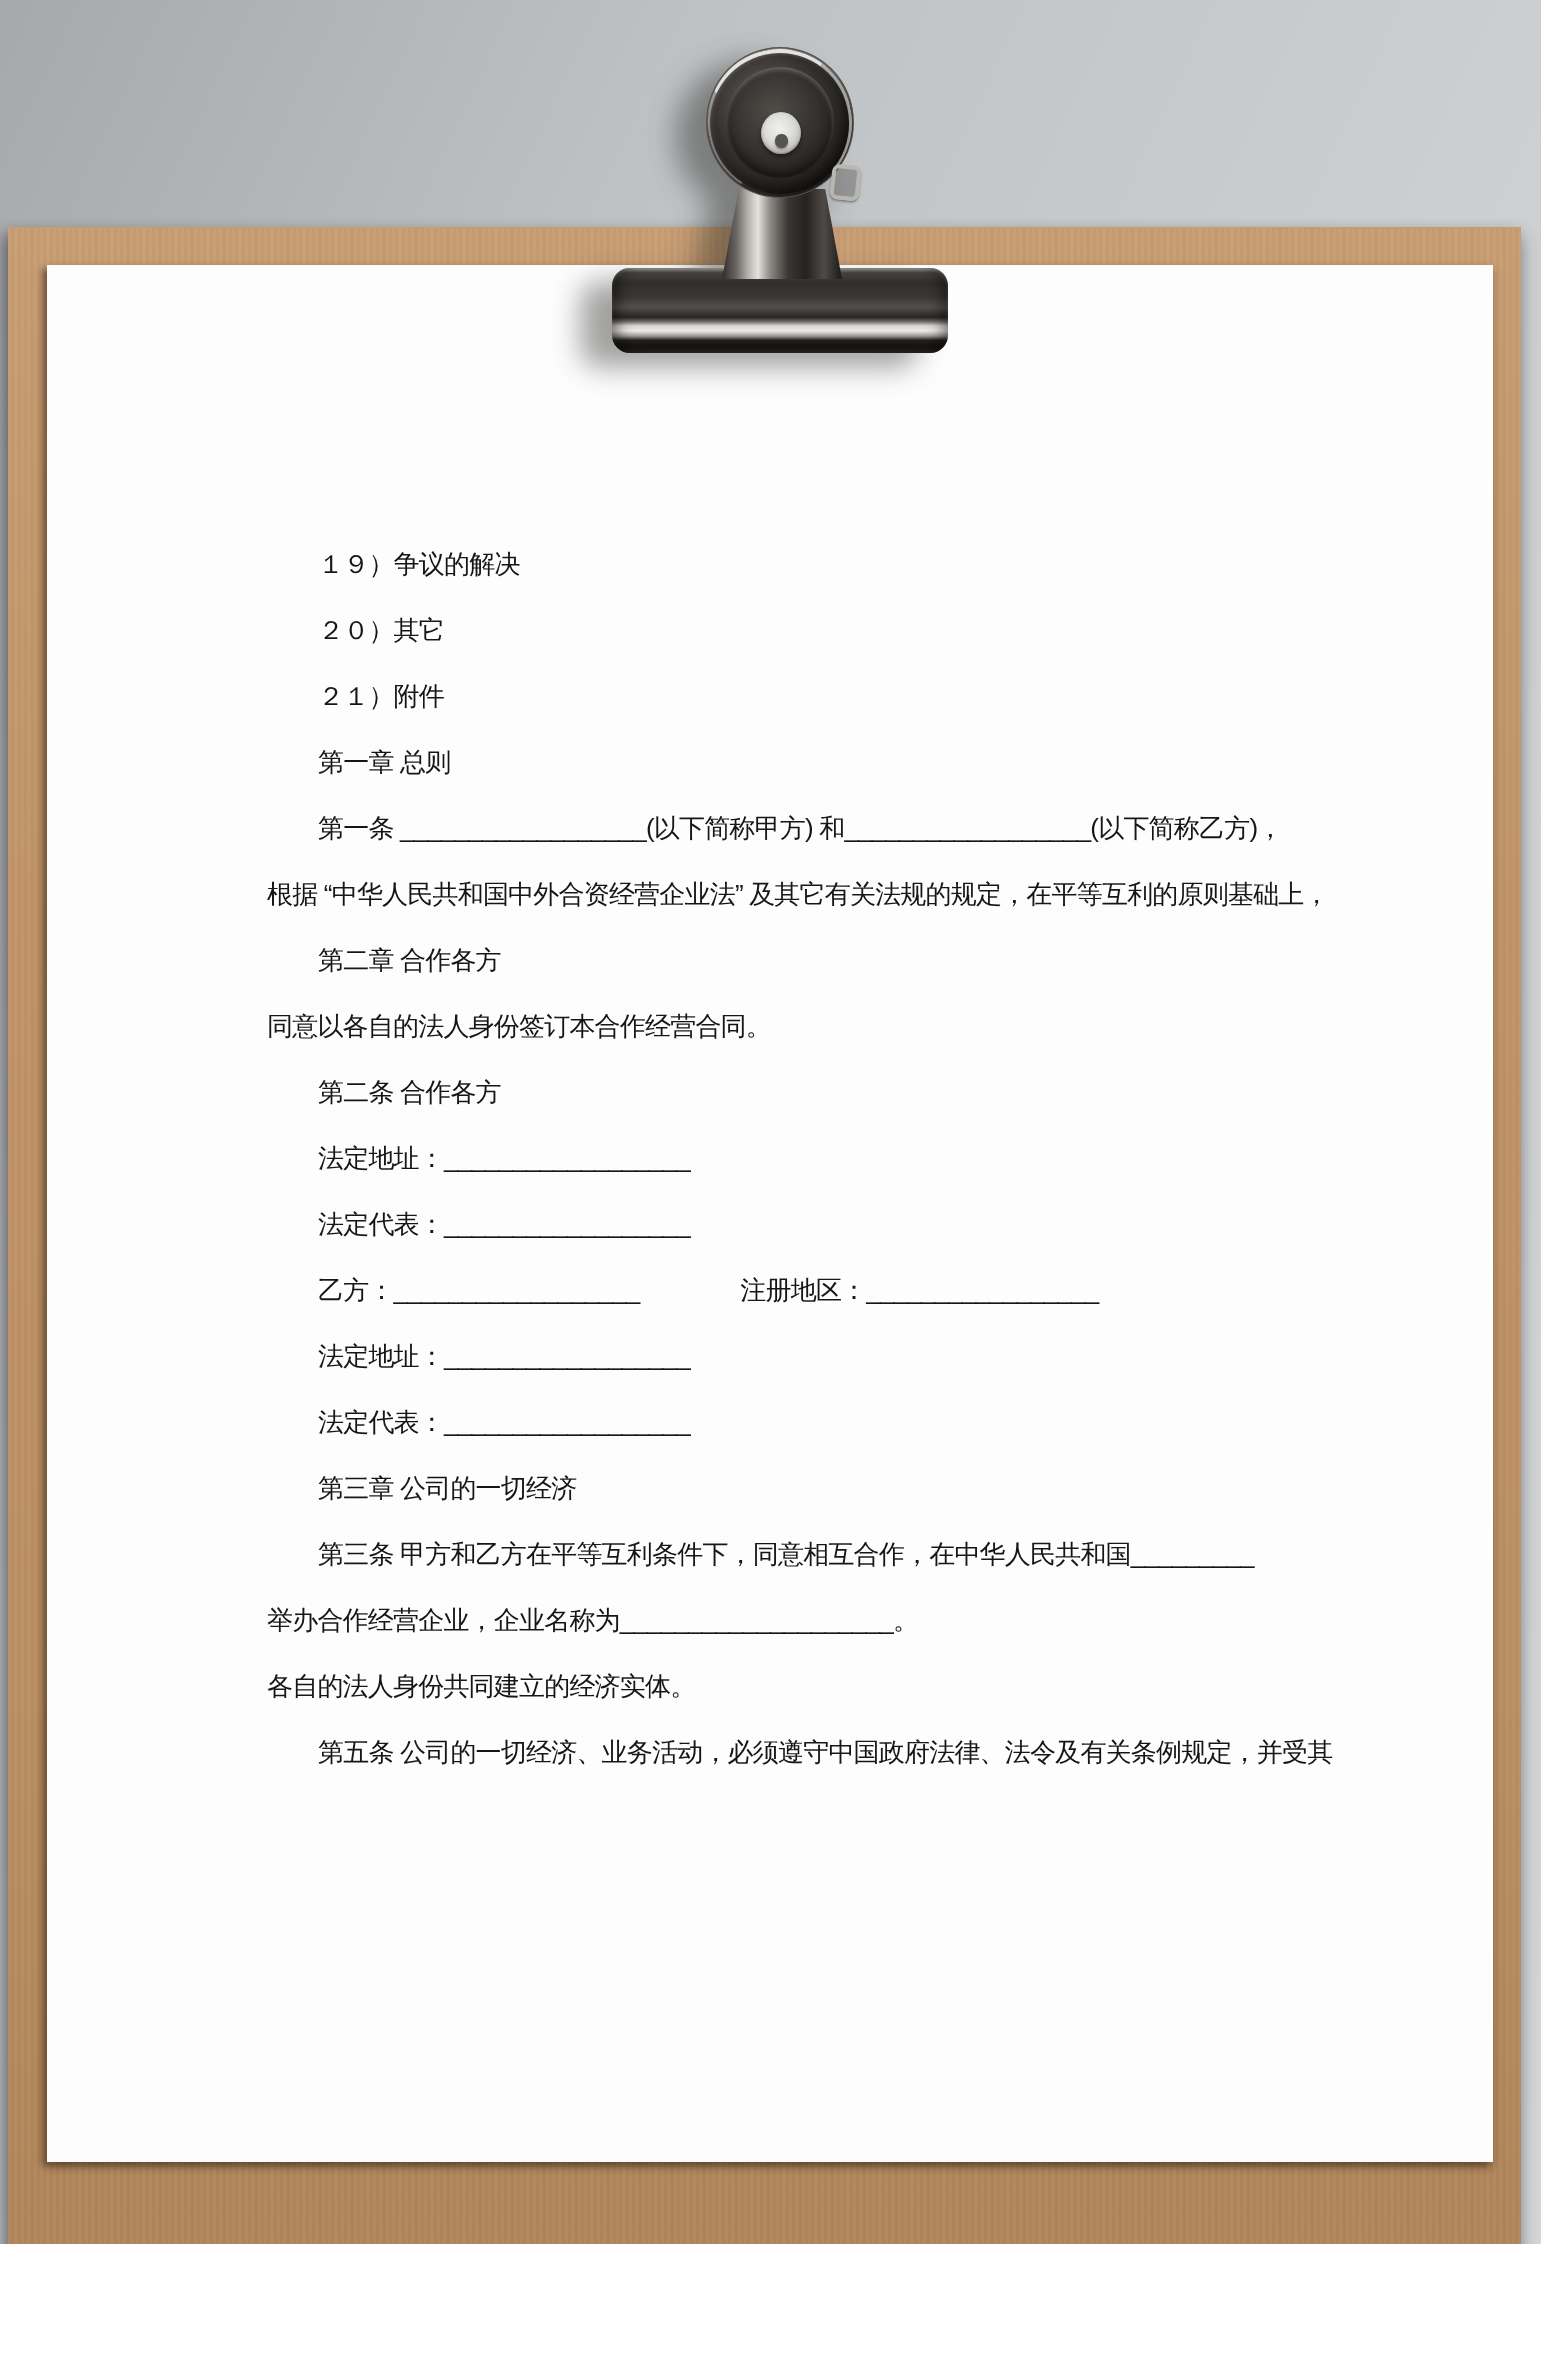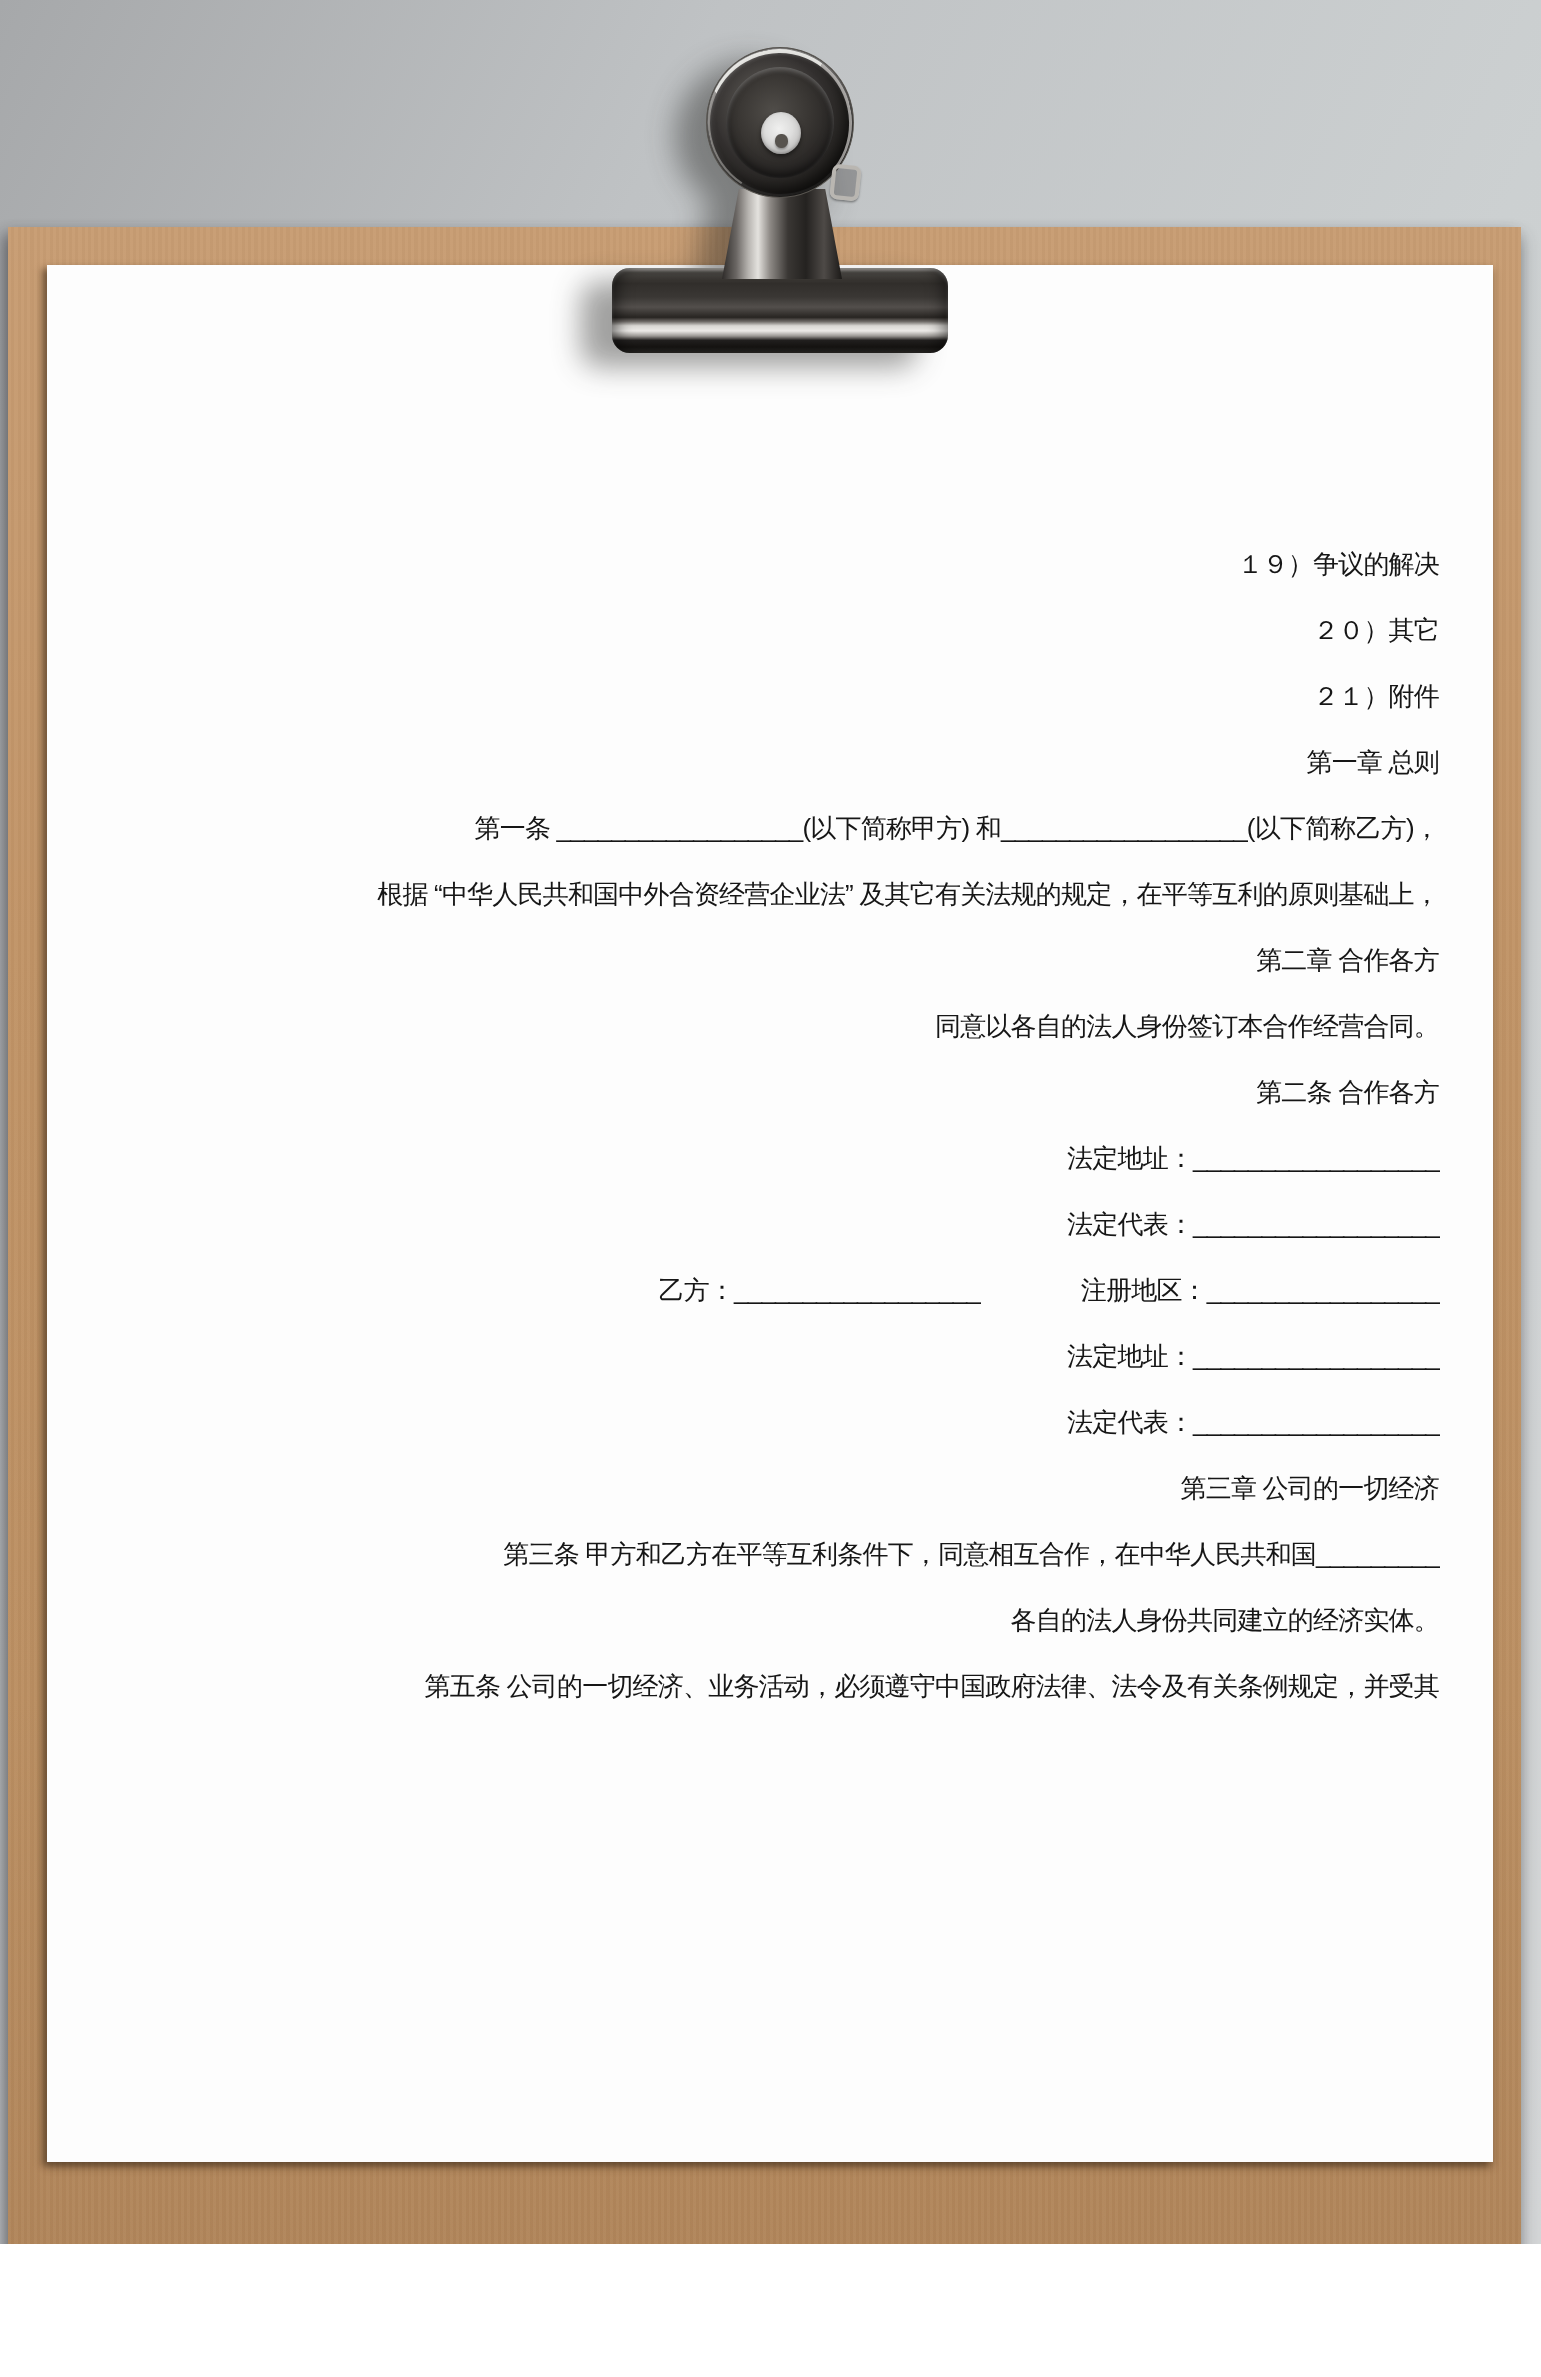--- a/index.html
+++ b/index.html
@@ -5,21 +5,20 @@
   html,body{margin:0;padding:0;}
   body{
     width:1541px;height:2377px;
     font-family:"Liberation Sans",sans-serif;
     overflow:hidden;
   }
   .scene{
     position:relative;width:1541px;height:2244px;
     background:linear-gradient(115deg,var(--background-edge) 0%,#bfc2c4 28%,var(--background-center) 62%,#d4d6d7 100%);
     overflow:hidden;
-    text-align:right;
   }
   
   .board{
     position:absolute;left:8px;top:227px;width:1513px;height:2039px;
     background:
       repeating-linear-gradient(90deg,rgba(255,255,255,0.025) 0 3.2px,rgba(0,0,0,0.02) 3.2px 6.4px),
       linear-gradient(180deg,#c89d73 0%,var(--board-color) 35%,#bb8f62 72%,#b0855a 100%);
     box-shadow:-6.4px 6.4px 13px rgba(55,55,60,0.40),0 9.6px 16px rgba(55,55,60,0.45);
     border-bottom:4.8px solid var(--board-edge-color);
   }
@@ -126,20 +125,21 @@
         <p class="doc-line indent">第二章 合作各方</p>
         <p class="doc-line">同意以各自的法人身份签订本合作经营合同。</p>
         <p class="doc-line indent">第二条 合作各方</p>
         <p class="doc-line indent">法定地址：__________________</p>
         <p class="doc-line indent">法定代表：__________________</p>
         <p class="doc-line indent">乙方：__________________　　　　注册地区：_________________</p>
         <p class="doc-line indent">法定地址：__________________</p>
         <p class="doc-line indent">法定代表：__________________</p>
         <p class="doc-line indent">第三章 公司的一切经济</p>
         <p class="doc-line indent">第三条 甲方和乙方在平等互利条件下，同意相互合作，在中华人民共和国_________</p>
+        <p class="doc-line">举办合作经营企业，企业名称为____________________。</p>
         <p class="doc-line">各自的法人身份共同建立的经济实体。</p>
         <p class="doc-line indent">第五条 公司的一切经济、业务活动，必须遵守中国政府法律、法令及有关条例规定，并受其</p>
       </div>
   </div>
   <div class="clip">
     <div class="clip-bar"></div>
     <div class="clip-stem"></div>
     <div class="clip-head"></div>
     <div class="clip-hole"></div>
     <div class="clip-hook"></div>

